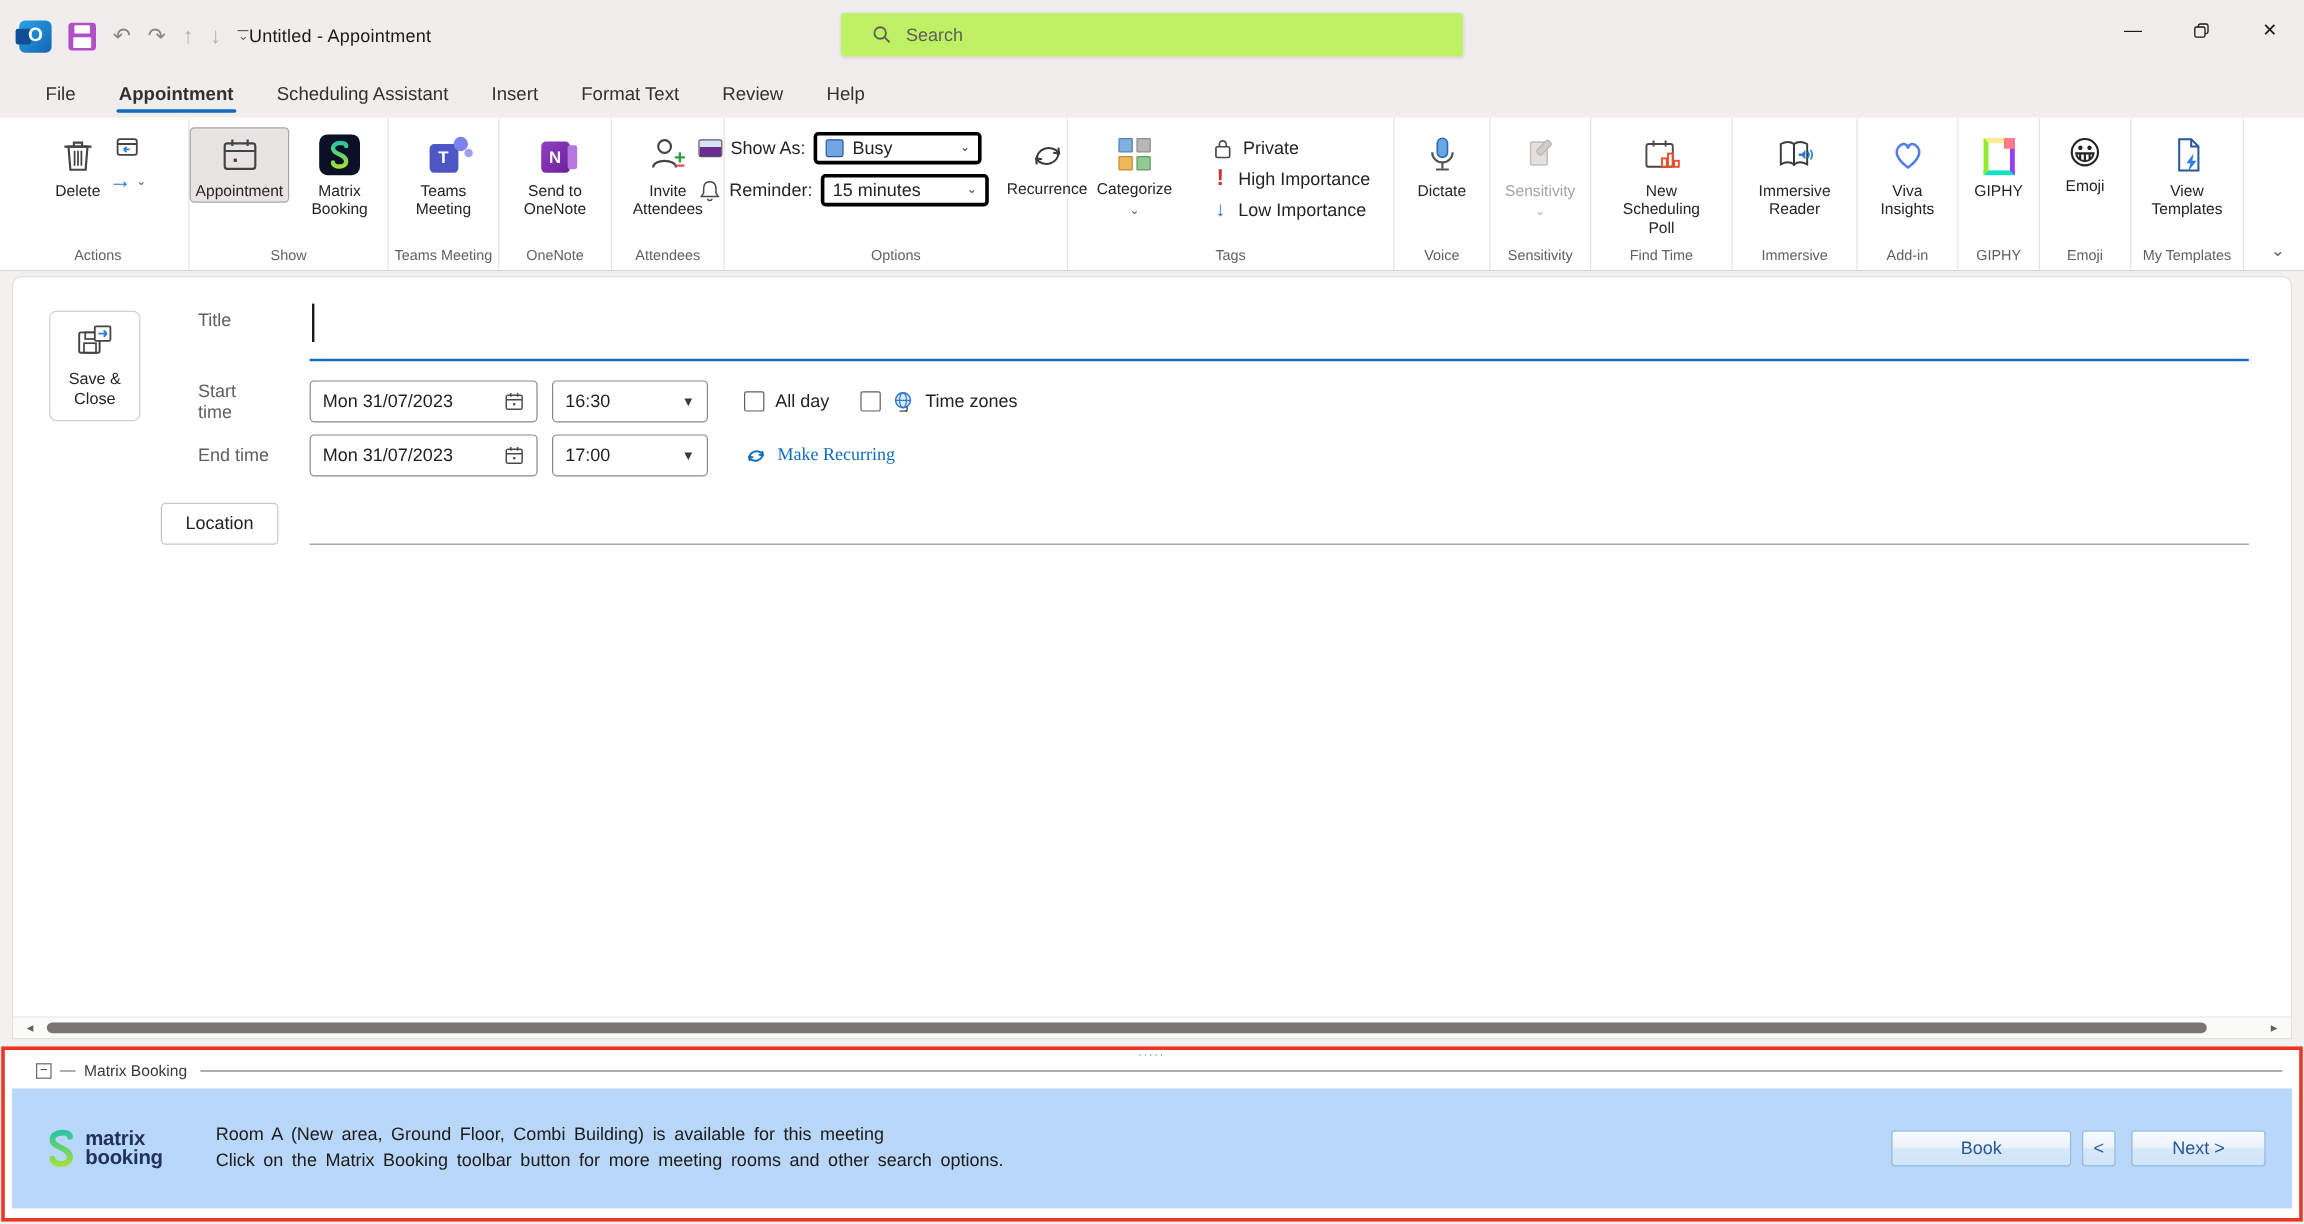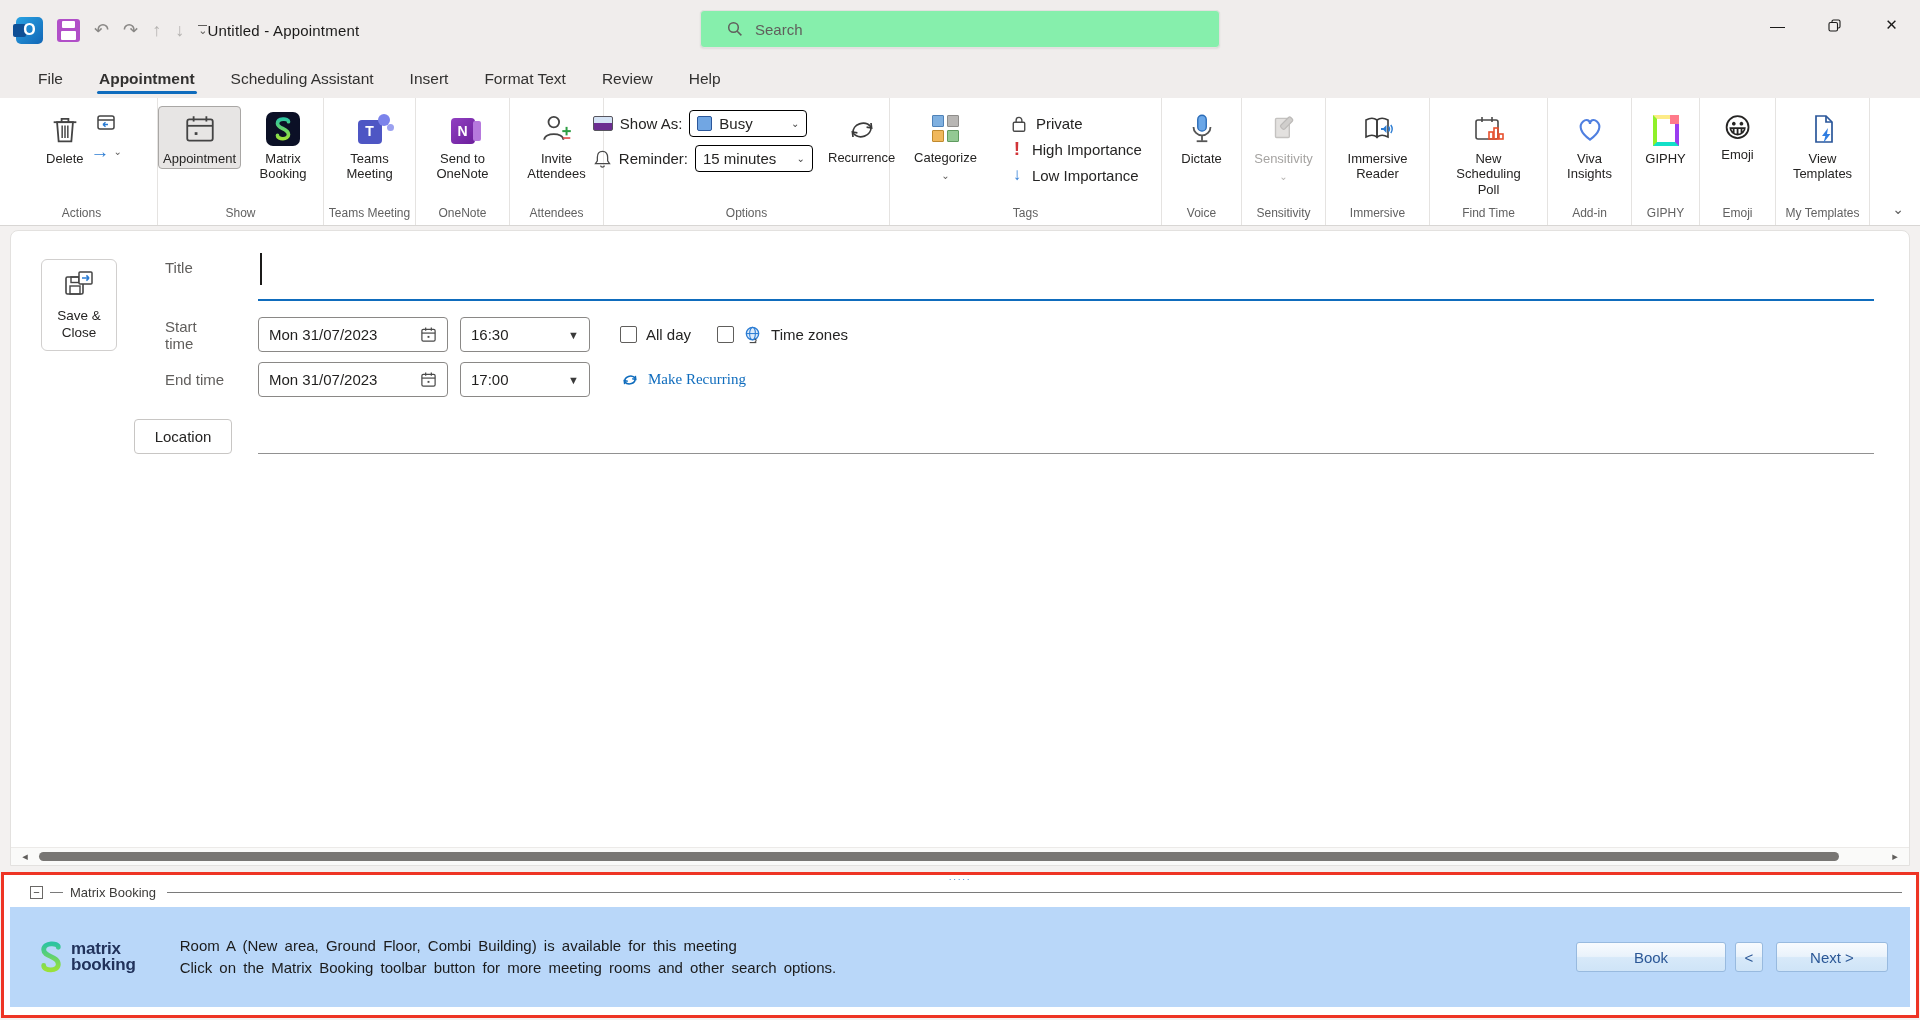--- a/index.html
+++ b/index.html
@@ -18,21 +18,21 @@
     background:#0f4f95; border-radius:2px; z-index:-0;}
   .outlook-ico span{position:relative; z-index:1;}
   .save-ico { width:23px; height:23px; background:#b14fc8; border-radius:3px; position:relative; }
   .save-ico::before { content:""; position:absolute; left:5px; top:2px; width:13px; height:7px; background:#fff; border-radius:1px;}
   .save-ico::after  { content:""; position:absolute; left:4px; top:12px; width:15px; height:9px; background:#fff; border-radius:1px;}
   .qat-glyph { font-size:18px; color:#8a8886; line-height:1; }
   .qat-glyph.dim { color:#b4b2b0; }
   .qat-custom { font-size:11px; color:#605e5c; border-top:1.6px solid #605e5c; padding-top:0px; line-height:9px; }
   .doc-title { font-size:15px; color:#1b1a19; letter-spacing:.2px; }
   .searchbox { position:absolute; left:50%; top:10px; transform:translateX(-50%);
-    width:520px; height:38px; background:#86efac; border:1px solid #e3e1df; border-radius:4px;
+    width:520px; height:38px; background:#bef264; border:1px solid #e3e1df; border-radius:4px;
     box-shadow:0 1px 2px rgba(0,0,0,.07); display:flex; align-items:center; padding-left:26px; gap:12px; }
   .search-txt { font-size:15px; color:#605e5c; }
   .win-controls { position:absolute; right:0; top:0; display:flex; }
   .win-btn { width:57px; height:50px; display:flex; align-items:center; justify-content:center;
     font-size:15px; color:#1b1a19; }
 
   
   .menubar { height:38px; background:#f0edec; display:flex; align-items:flex-end;
     padding-left:24px; gap:8px; }
   .mtab { font-size:15.5px; color:#323130; padding:6px 14px 10px; position:relative; }
@@ -63,21 +63,21 @@
     display:flex; align-items:center; justify-content:center; }
   .teams-tile { width:24px; height:24px; border-radius:4px; background:#4e56c4; color:#fff;
     font-weight:bold; font-size:14px; display:flex; align-items:center; justify-content:center; position:relative; margin-top:5px;}
   .teams-tile i{position:absolute; right:-8px; top:-6px; width:12px; height:12px; border-radius:50%; background:#7b83eb; font-style:normal;}
   .teams-tile b{position:absolute; right:-12px; top:4px; width:7px; height:7px; border-radius:50%; background:#9ba1f0;}
   .on-tile { width:24px; height:26px; border-radius:4px; background:linear-gradient(135deg,#9140c2,#6c1e9b);
     color:#fff; font-weight:bold; font-size:14px; display:flex; align-items:center; justify-content:center; position:relative; margin-top:4px;}
   .on-tile i{position:absolute; right:-6px; top:3px; width:8px; height:20px; background:#b679dd; border-radius:2px;}
   .opt-rows { display:flex; flex-direction:column; gap:8px; padding-top:4px; }
   .opt-row { display:flex; align-items:center; gap:7px; font-size:15px; color:#252423; }
-  .sel-box { width:118px; height:27px; border:1px solid #000000; border-radius:4px; background:#fff;
+  .sel-box { width:140px; height:27px; border:3px solid #000000; border-radius:4px; background:#fff;
     display:flex; align-items:center; padding:0 7px; gap:7px; font-size:15px; }
   .sel-box .chev { margin-left:auto; font-size:10px; color:#444; }
   .busy-sq { width:15px; height:15px; background:#71a6e3; border:1.6px solid #2b579a; border-radius:2px; }
   .showas-ico { width:20px; height:15px; border:1px solid #57555e; border-radius:2px;
     background:linear-gradient(180deg,#d5e3f5 0 44%,#6b2d91 44% 100%); }
   .cat-grid { display:grid; grid-template-columns:12px 12px; gap:3px; padding:3px 0; }
   .cat-grid i { width:12px; height:12px; border-radius:1px; }
   .tag-col { display:flex; flex-direction:column; gap:5px; padding:8px 0 0 10px; }
   .tag-item { display:flex; align-items:center; gap:8px; font-size:15px; white-space:nowrap; }
   .imp-high { color:#d13438; font-weight:bold; font-size:19px; width:14px; text-align:center;}
@@ -395,50 +395,50 @@
           <rect x="7" y="6" width="13" height="18" rx="1" fill="#e3e1df" stroke="#c4c2c0" stroke-width="1.3"></rect>
           <rect x="15" y="4" width="5" height="13" rx="1.5" fill="#d0cecc" stroke="#bcbab8" stroke-width="1.1" transform="rotate(45 17.5 10.5)"></rect>
         </svg>
         <span class="lbl">Sensitivity</span>
         <span class="tiny-chev" style="color:#b4b2b0;">⌄</span>
       </div>
     </div>
     <div class="rb-caption">Sensitivity</div>
   </div>
 
-  <div class="rb-group g-immersive">
-    <div class="rb-content">
-      <div class="bb">
-        <svg class="icon32" width="34" height="32" viewBox="0 0 34 32">
-          <path d="M5 7 c4 -2.2 8 -2.2 11 0 v17 c-3 -2.2 -7 -2.2 -11 0 Z" fill="none" stroke="#3a3a3a" stroke-width="1.6"></path>
-          <path d="M27 7 c-4 -2.2 -8 -2.2 -11 0 v17 c3 -2.2 7 -2.2 11 0 Z" fill="none" stroke="#3a3a3a" stroke-width="1.6"></path>
-          <path d="M20 15 h2.5 l3 -3 v8 l-3 -3 H20 Z" fill="#2b7cd3"></path>
-          <path d="M27.5 13.5 a4 4 0 0 1 0 5 M29.8 12 a7 7 0 0 1 0 8" fill="none" stroke="#2b7cd3" stroke-width="1.4"></path>
-        </svg>
-        <span class="lbl">Immersive Reader</span>
-      </div>
-    </div>
-    <div class="rb-caption">Immersive</div>
-  </div>
-
   <div class="rb-group g-findtime">
     <div class="rb-content">
       <div class="bb">
         <svg class="icon32" width="34" height="32" viewBox="0 0 34 32">
           <rect x="4" y="7" width="22" height="19" rx="2" fill="none" stroke="#4a4a4a" stroke-width="1.6"></rect>
           <line x1="10" y1="4" x2="10" y2="9" stroke="#4a4a4a" stroke-width="1.6"></line>
           <line x1="20" y1="4" x2="20" y2="9" stroke="#4a4a4a" stroke-width="1.6"></line>
           <rect x="17" y="19" width="4" height="7" fill="none" stroke="#e8502d" stroke-width="1.6"></rect>
           <rect x="22" y="15" width="4" height="11" fill="none" stroke="#e8502d" stroke-width="1.6"></rect>
           <rect x="27" y="21" width="4" height="5" fill="none" stroke="#e8502d" stroke-width="1.6"></rect>
         </svg>
         <span class="lbl">New Scheduling Poll</span>
       </div>
     </div>
     <div class="rb-caption">Find Time</div>
+  </div>
+
+  <div class="rb-group g-immersive">
+    <div class="rb-content">
+      <div class="bb">
+        <svg class="icon32" width="34" height="32" viewBox="0 0 34 32">
+          <path d="M5 7 c4 -2.2 8 -2.2 11 0 v17 c-3 -2.2 -7 -2.2 -11 0 Z" fill="none" stroke="#3a3a3a" stroke-width="1.6"></path>
+          <path d="M27 7 c-4 -2.2 -8 -2.2 -11 0 v17 c3 -2.2 7 -2.2 11 0 Z" fill="none" stroke="#3a3a3a" stroke-width="1.6"></path>
+          <path d="M20 15 h2.5 l3 -3 v8 l-3 -3 H20 Z" fill="#2b7cd3"></path>
+          <path d="M27.5 13.5 a4 4 0 0 1 0 5 M29.8 12 a7 7 0 0 1 0 8" fill="none" stroke="#2b7cd3" stroke-width="1.4"></path>
+        </svg>
+        <span class="lbl">Immersive Reader</span>
+      </div>
+    </div>
+    <div class="rb-caption">Immersive</div>
   </div>
 
   <div class="rb-group g-addin">
     <div class="rb-content">
       <div class="bb">
         <svg class="icon32" width="32" height="32" viewBox="0 0 32 32">
           <path d="M16 26 C7 19.5 5 13 9.5 9 c3.3 -3 6.5 -0.8 6.5 2.2 c0 -3 3.2 -5.2 6.5 -2.2 c4.5 4 2.5 10.5 -6.5 17 Z" fill="none" stroke="#4f7fe0" stroke-width="2"></path>
         </svg>
         <span class="lbl">Viva Insights</span>
       </div>

